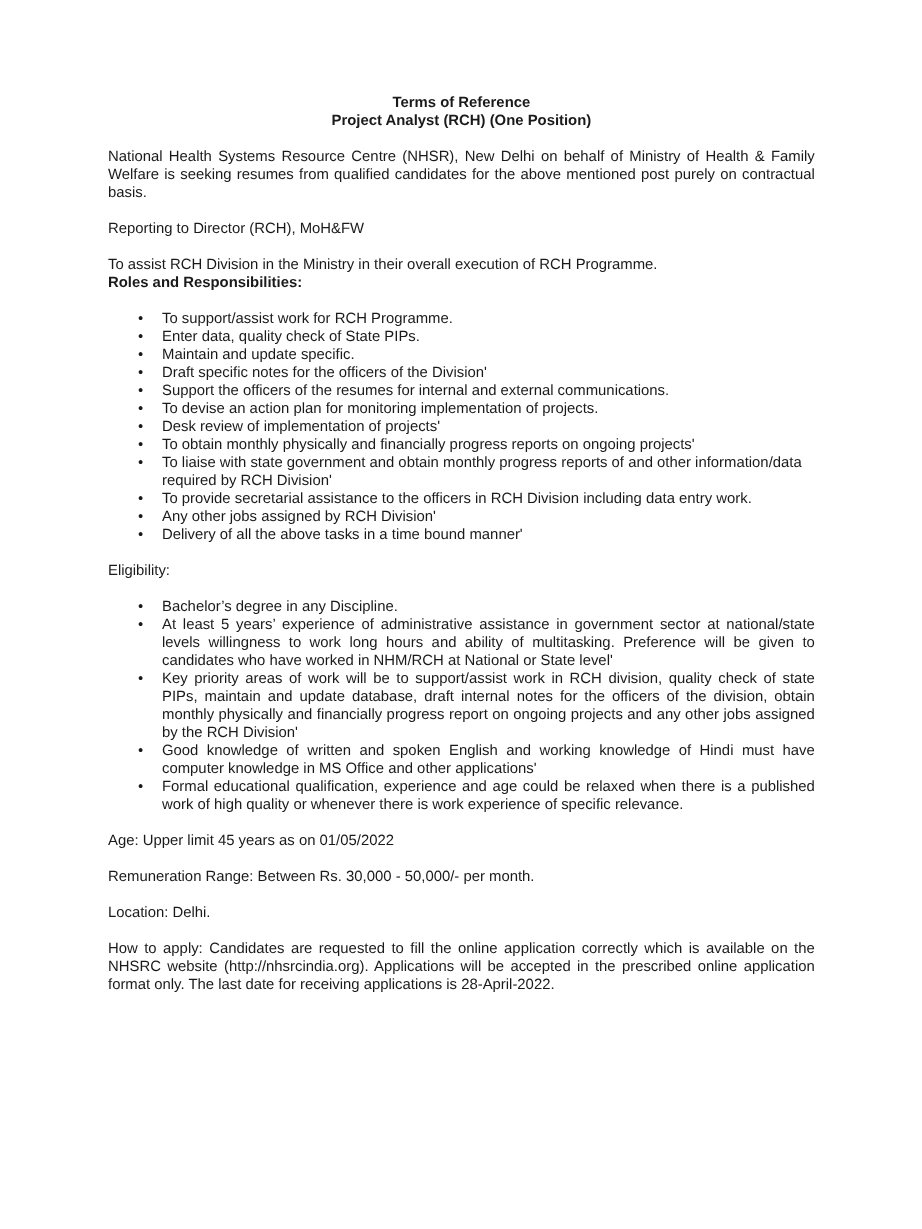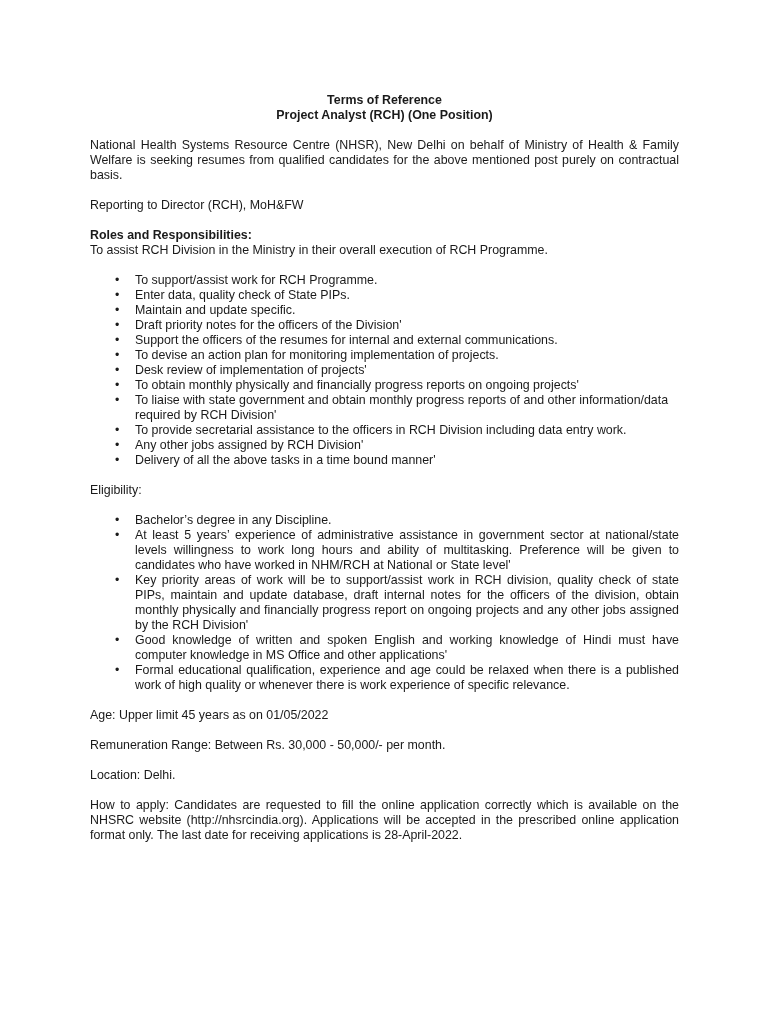--- a/index.html
+++ b/index.html
@@ -13,21 +13,21 @@
       overflow: hidden;
       position: relative;
       font-family: "Liberation Sans", sans-serif;
       color: #1a1a1a;
       font-size: 12.4px;
       line-height: 15px;
     }
     .page {
       position: absolute;
       left: 90px;
-      top: 93px;
+      top: 78px;
       width: 589px;
     }
     .title {
       text-align: center;
       font-weight: bold;
       margin: 0;
     }
     p {
       margin: 0;
       text-align: justify;
@@ -55,28 +55,28 @@
 <body>
 
 <div class="page">
   <p class="title">Terms of Reference</p>
   <p class="title">Project Analyst (RCH) (One Position)</p>
   <div class="gap"></div>
   <p>National Health Systems Resource Centre (NHSR), New Delhi on behalf of Ministry of Health &amp; Family Welfare is seeking resumes from qualified candidates for the above mentioned post purely on contractual basis.</p>
   <div class="gap"></div>
   <p class="left">Reporting to Director (RCH), MoH&amp;FW</p>
   <div class="gap"></div>
+  <p class="left">To assist RCH Division in the Ministry in their overall execution of RCH Programme.</p>
   <p class="left heading-bold">Roles and Responsibilities:</p>
-  <p class="left">To assist RCH Division in the Ministry in their overall execution of RCH Programme.</p>
   <div class="gap"></div>
   <ul class="bullets">
     <li><span class="dot">•</span><span>To support/assist work for RCH Programme.</span></li>
     <li><span class="dot">•</span><span>Enter data, quality check of State PIPs.</span></li>
     <li><span class="dot">•</span><span>Maintain and update specific.</span></li>
-    <li><span class="dot">•</span><span>Draft priority notes for the officers of the Division'</span></li>
+    <li><span class="dot">•</span><span>Draft specific notes for the officers of the Division'</span></li>
     <li><span class="dot">•</span><span>Support the officers of the resumes for internal and external communications.</span></li>
     <li><span class="dot">•</span><span>To devise an action plan for monitoring implementation of projects.</span></li>
     <li><span class="dot">•</span><span>Desk review of implementation of projects'</span></li>
     <li><span class="dot">•</span><span>To obtain monthly physically and financially progress reports on ongoing projects'</span></li>
     <li style="text-align:left"><span class="dot">•</span><span>To liaise with state government and obtain monthly progress reports of and other information/data required by RCH Division'</span></li>
     <li><span class="dot">•</span><span>To provide secretarial assistance to the officers in RCH Division including data entry work.</span></li>
     <li><span class="dot">•</span><span>Any other jobs assigned by RCH Division'</span></li>
     <li><span class="dot">•</span><span>Delivery of all the above tasks in a time bound manner'</span></li>
   </ul>
   <div class="gap"></div>

